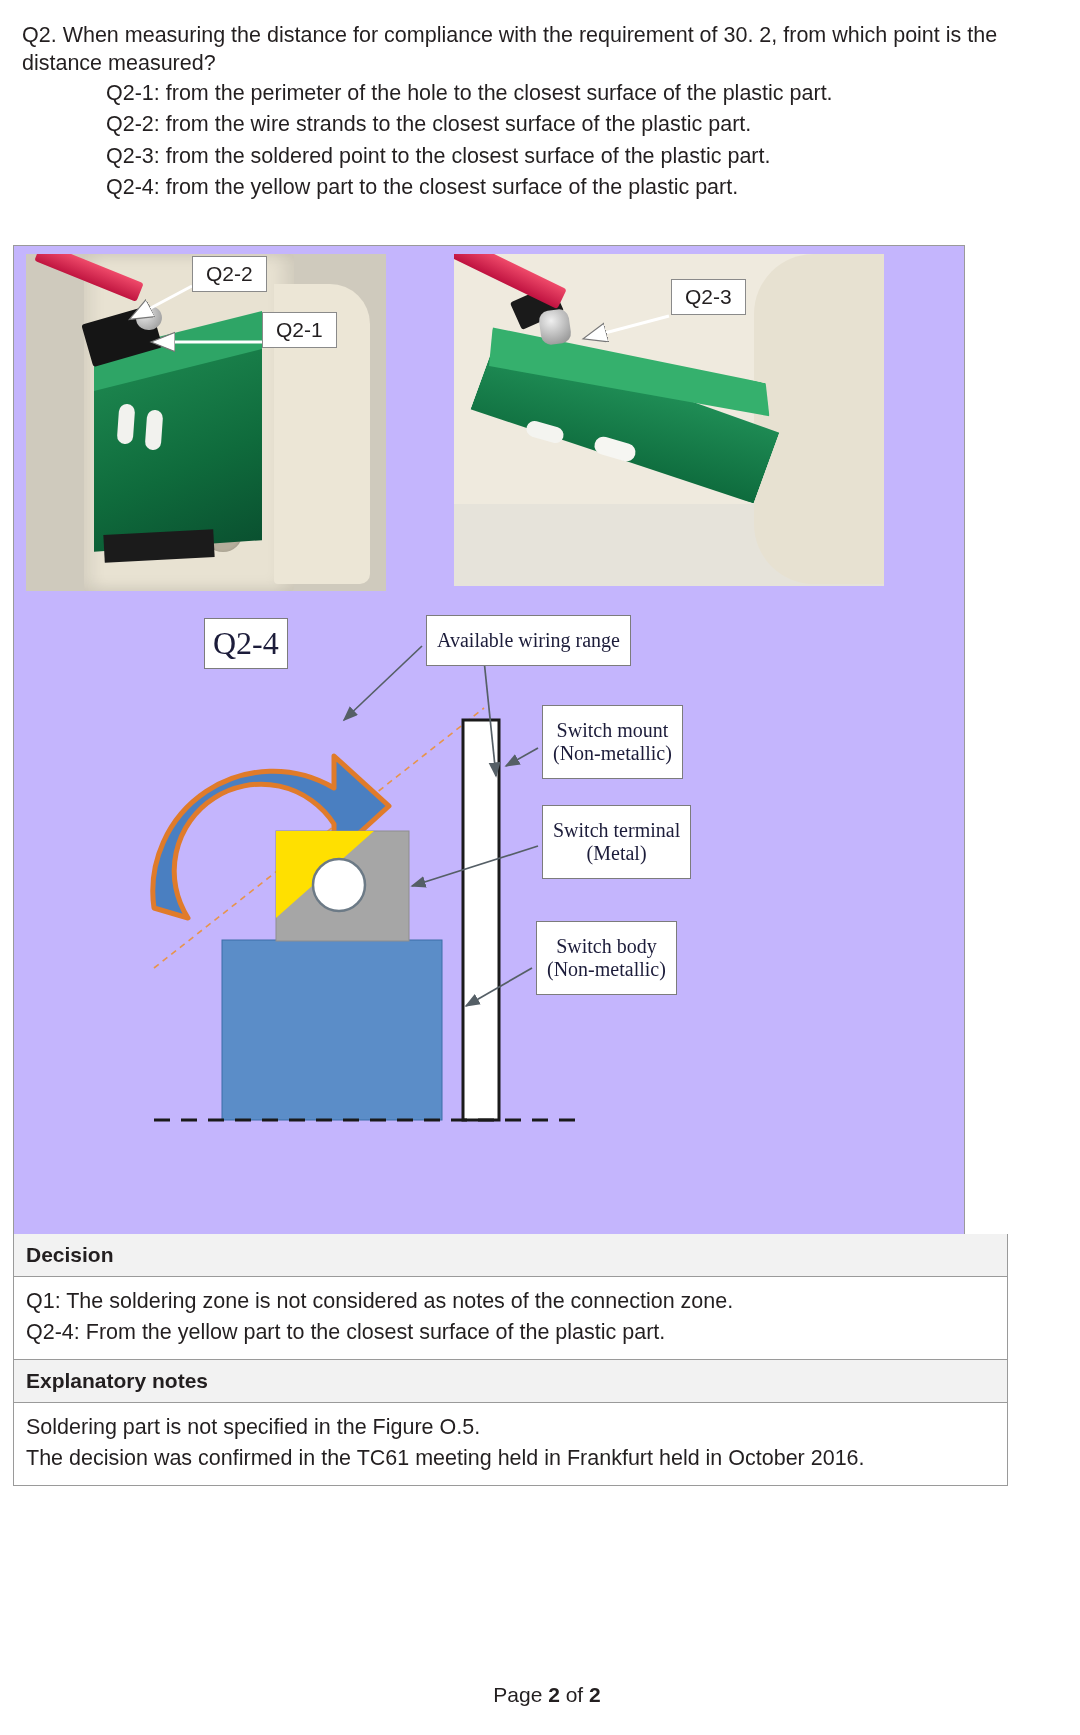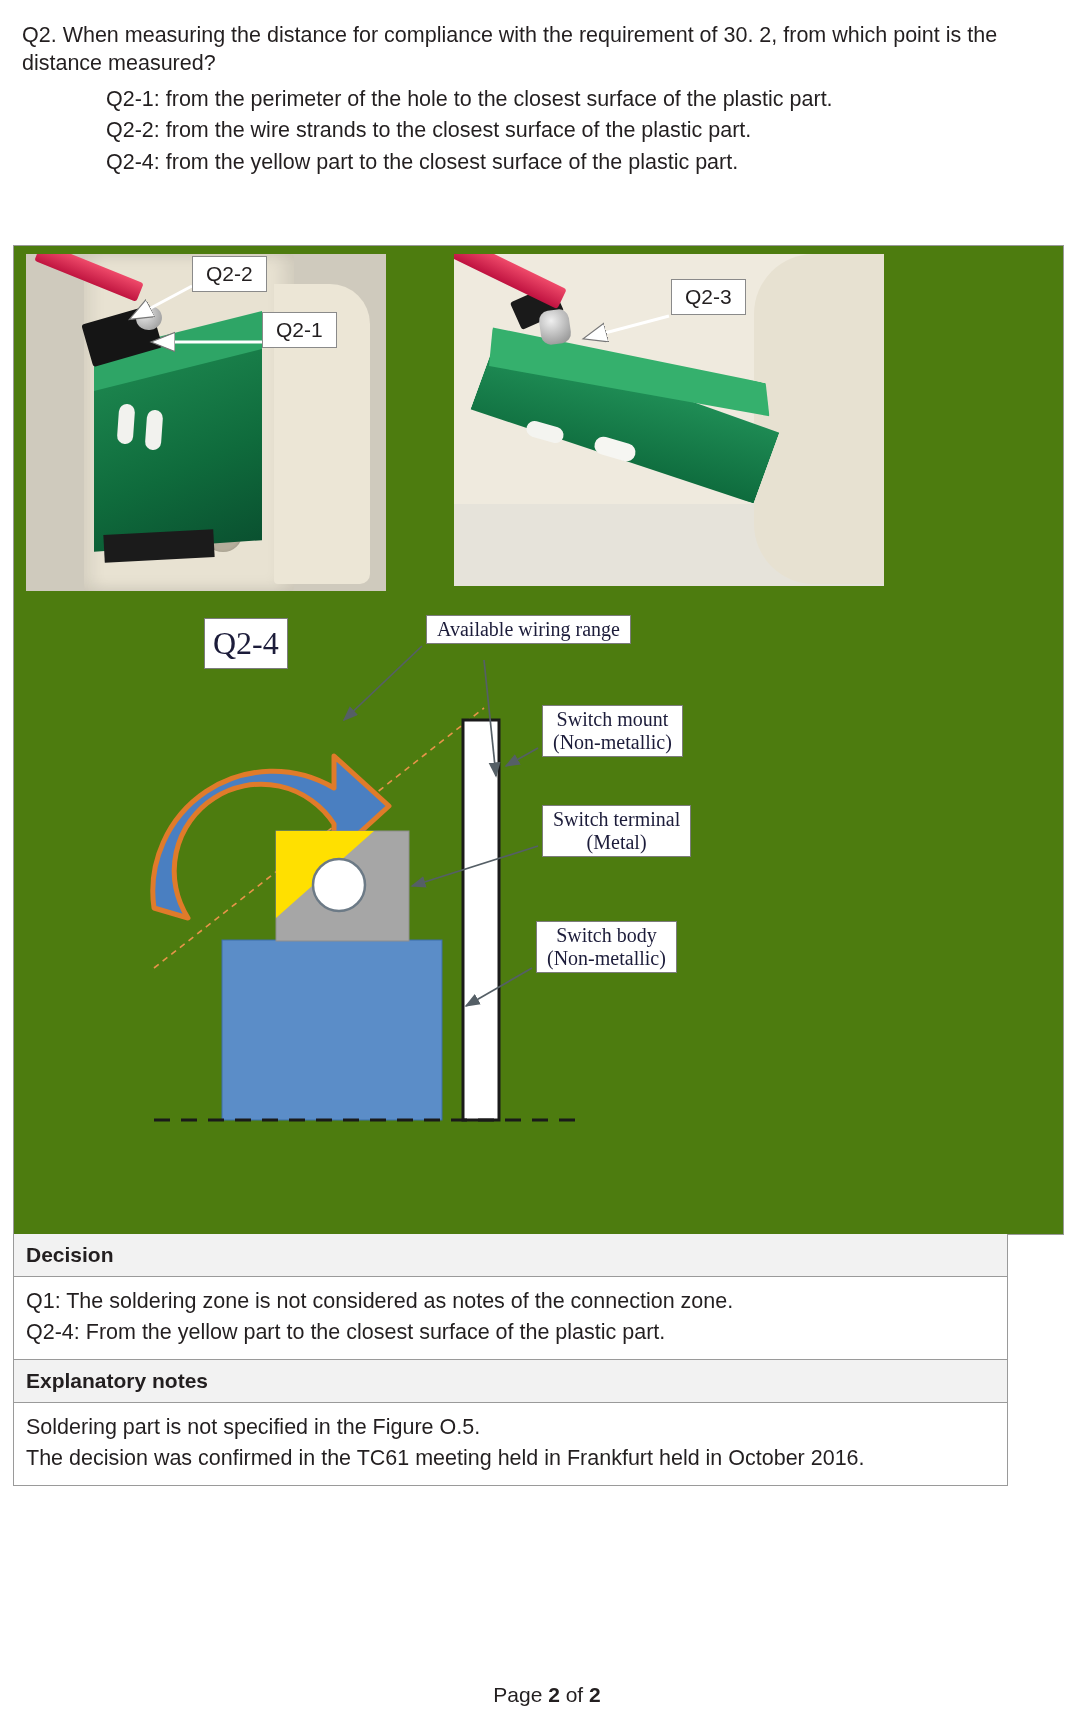--- a/index.html
+++ b/index.html
@@ -27,39 +27,38 @@
     left: 22px;
     top: 22px;
     width: 1035px;
   }
   .q-stem {
     font-size: 21.5px;
     line-height: 1.30;
     color: #231f20;
   }
   .q-options {
-    margin-top: 6px;
     padding-left: 84px;
   }
   .q-option {
     font-size: 21.5px;
     line-height: 1.46;
     color: #231f20;
     white-space: nowrap;
   }
   
   .figure-frame {
     position: absolute;
     left: 13px;
     top: 245px;
-    width: 1051px;
+    width: 952px;
     height: 990px;
     border: 1px solid #9a9a9a;
     box-sizing: border-box;
-    background: #4d7c0f;
+    background: #c4b5fd;
   }
   
   .photos {
     position: absolute;
     left: 0;
     top: 0;
     width: 1051px;
     height: 352px;
   }
   .photo {
@@ -189,21 +188,21 @@
     height: 636px;
   }
   .diagram svg { position:absolute; left:0; top:0; }
   .dlabel {
     position: absolute;
     background: #ffffff;
     border: 1px solid #7c7c7c;
     font-family: "Liberation Serif", serif;
     font-size: 20px;
     color: #1c1c3a;
-    padding: 2px 10px;
+    padding: 13px 10px;
     text-align: center;
     line-height: 1.15;
     white-space: nowrap;
   }
   .dl-q24 { left: 190px; top: 20px; font-size: 32px; padding: 6px 8px; }
   .dl-wiring { left: 412px; top: 17px; }
   .dl-mount { left: 528px; top: 107px; }
   .dl-terminal { left: 528px; top: 207px; }
   .dl-body { left: 522px; top: 323px; }
 
@@ -248,20 +247,21 @@
 </head>
 <body>
 
 <div class="page">
 
   <div class="question-block">
     <div class="q-stem">Q2. When measuring the distance for compliance with the requirement of 30. 2, from which point is the distance measured?</div>
     <div class="q-options">
       <div class="q-option">Q2-1: from the perimeter of the hole to the closest surface of the plastic part.</div>
       <div class="q-option">Q2-2: from the wire strands to the closest surface of the plastic part.</div>
+      <div class="q-option">Q2-3: from the soldered point to the closest surface of the plastic part.</div>
       <div class="q-option">Q2-4: from the yellow part to the closest surface of the plastic part.</div>
     </div>
   </div>
 
   <div class="figure-frame">
 
     <div class="photos">
 
       <div class="photo photo-a">
         <div class="pa-bg"></div>

